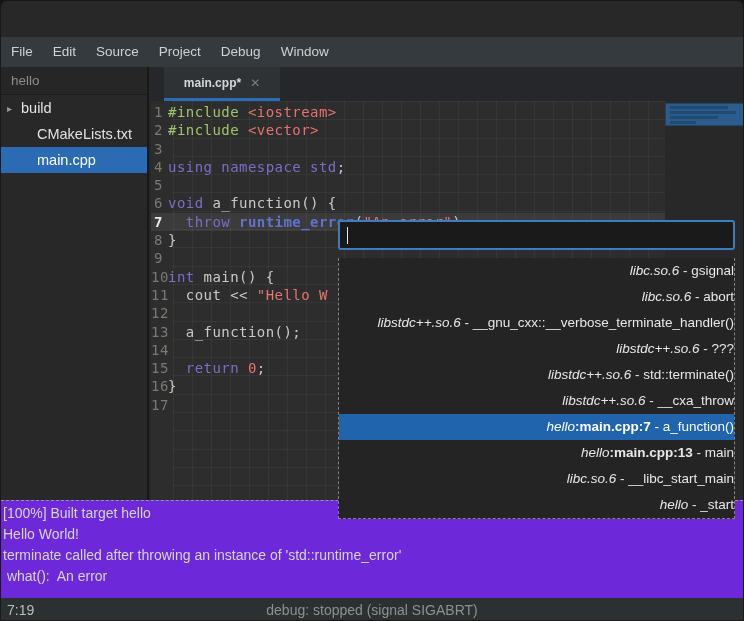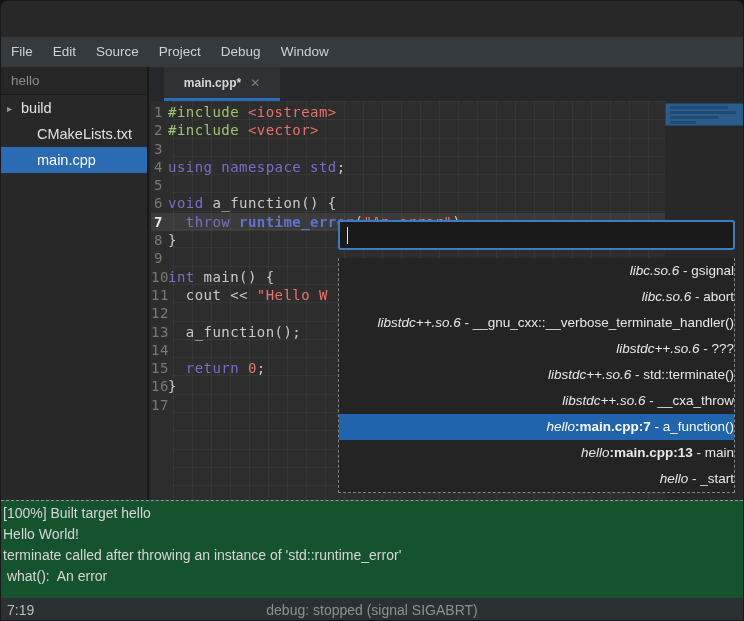--- a/index.html
+++ b/index.html
@@ -69,21 +69,21 @@
     background:#1a1a1a;position:relative;}
   .cursor{position:absolute;left:7px;top:5px;width:1px;height:17px;background:#e6e6e6;}
   .popup-list{margin-top:8px;background:var(--popup-bg);
     border:1px dashed #858585;border-top:none;}
   .popup-item{height:26px;line-height:26px;padding-left:12px;font-size:13.5px;
     color:#e8e8e8;white-space:nowrap;overflow:hidden;text-align:right;}
   .popup-item.selected{background:var(--selection-blue);color:#ffffff;}
   .lib{font-style:italic;}
   .loc{font-weight:bold;}
   
-  .output{position:absolute;left:0;top:499px;right:0;height:98px;background:#14532d;
+  .output{position:absolute;left:0;top:499px;right:0;height:98px;background:#6d28d9;
     border-top:1px dashed #979797;padding:2px 0 0 2px;
     font-size:14px;line-height:21px;color:#d6d6d4;}
   .out-line{white-space:pre-wrap;}
   
   .statusbar{position:absolute;left:0;top:597px;right:0;height:24px;background:#2b3032;}
   .status-pos{position:absolute;left:6px;top:0;line-height:24px;color:#bcbebe;font-size:14px;}
   .status-msg{position:absolute;left:0;right:0;top:0;line-height:24px;text-align:center;
     color:#8c9192;font-size:14px;}
 </style>
 </head>
@@ -169,20 +169,21 @@
     </div>
     <div class="popup-list">
         <div class="popup-item"><span class="lib">libc.so.6</span><span class="sym"> - gsignal</span></div>
         <div class="popup-item"><span class="lib">libc.so.6</span><span class="sym"> - abort</span></div>
         <div class="popup-item"><span class="lib">libstdc++.so.6</span><span class="sym"> - __gnu_cxx::__verbose_terminate_handler()</span></div>
         <div class="popup-item"><span class="lib">libstdc++.so.6</span><span class="sym"> - ???</span></div>
         <div class="popup-item"><span class="lib">libstdc++.so.6</span><span class="sym"> - std::terminate()</span></div>
         <div class="popup-item"><span class="lib">libstdc++.so.6</span><span class="sym"> - __cxa_throw</span></div>
         <div class="popup-item selected"><span class="lib">hello</span><span class="loc">:main.cpp:7</span><span class="sym"> - a_function()</span></div>
         <div class="popup-item"><span class="lib">hello</span><span class="loc">:main.cpp:13</span><span class="sym"> - main</span></div>
+        <div class="popup-item"><span class="lib">libc.so.6</span><span class="sym"> - __libc_start_main</span></div>
         <div class="popup-item"><span class="lib">hello</span><span class="sym"> - _start</span></div>
       </div>
   </div>
 
   <div class="output">
       <div class="out-line">[100%] Built target hello</div>
       <div class="out-line">Hello World!</div>
       <div class="out-line">terminate called after throwing an instance of 'std::runtime_error'</div>
       <div class="out-line"> what():  An error</div>
     </div>

